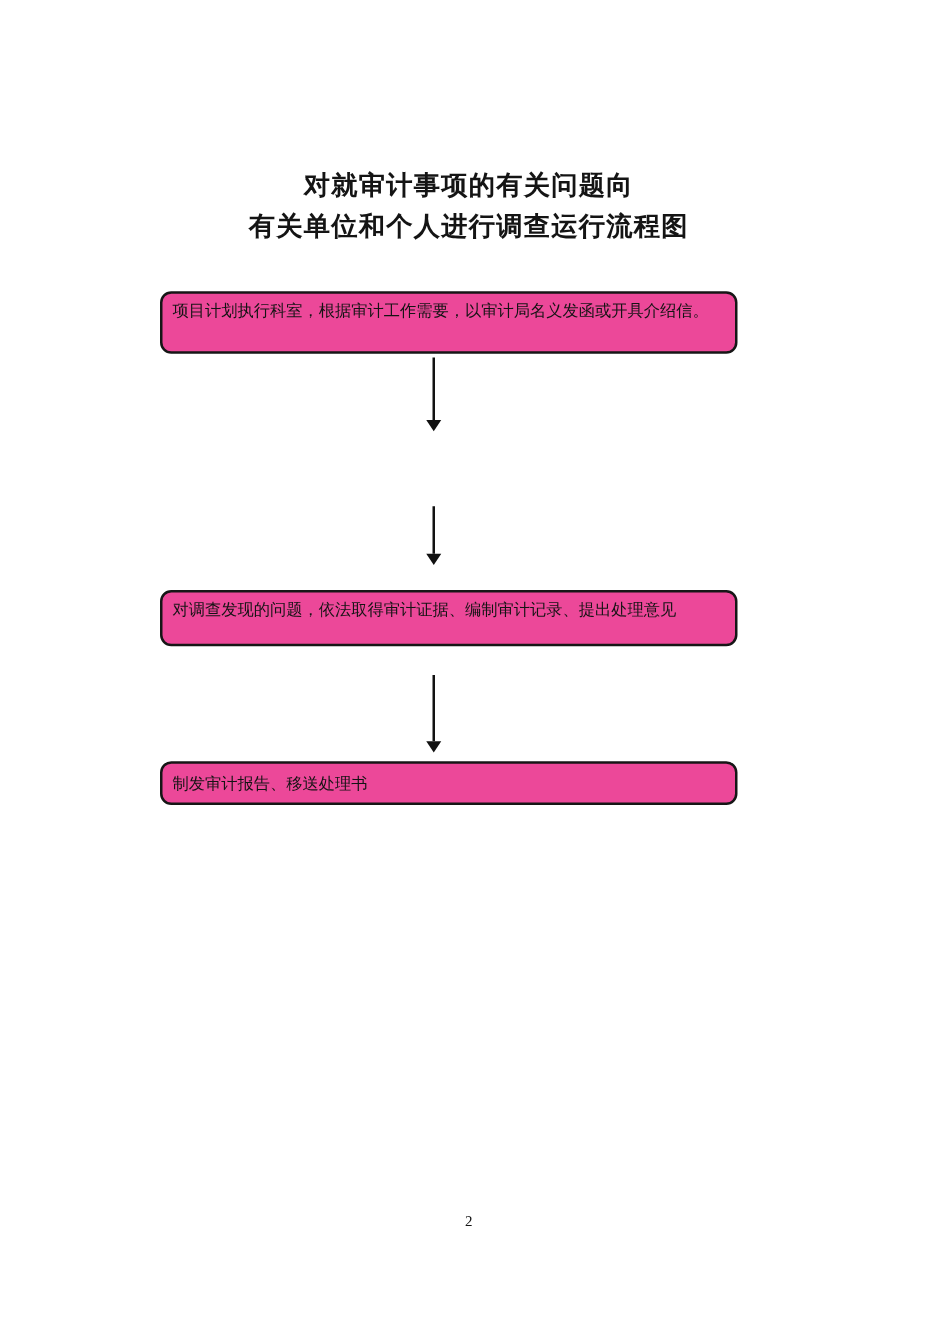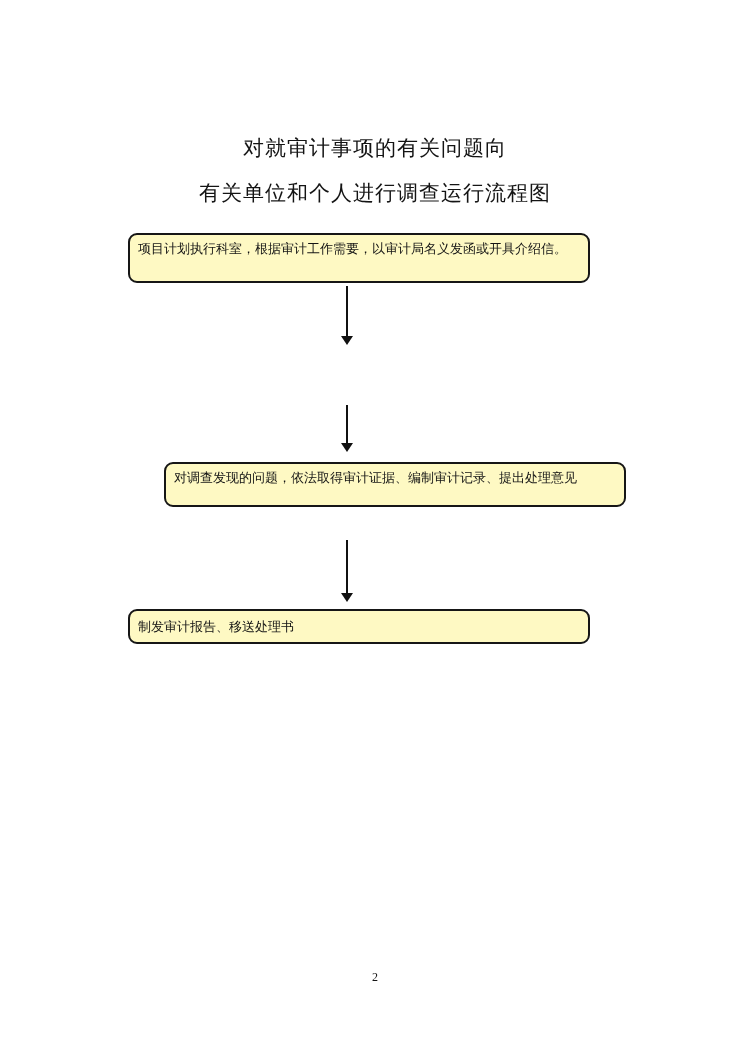--- a/index.html
+++ b/index.html
@@ -11,43 +11,43 @@
     font-family: "Liberation Serif", "DejaVu Serif", serif;
     color: #141414;
     overflow: hidden;
   }
   .title {
     position: absolute;
     left: 0;
     width: 750px;
     text-align: center;
     font-size: 21px;
-    font-weight: normal;
+    font-weight: bold;
     letter-spacing: 1px;
     white-space: nowrap;
   }
   .title-1 { top: 134px; }
-  .title-2 { top: 167px; margin-top: 12px; }
+  .title-2 { top: 167px; }
 
   .flow-box {
     position: absolute;
     left: 128px;
     width: 462px;
     box-sizing: border-box;
     border: 2px solid #161616;
     border-radius: 9px;
-    background: #fef9c3;
+    background: #ec4899;
     font-size: 13px;
     line-height: 20px;
     padding: 4px 8px;
     text-align: left;
   }
   .box-1 { top: 233px; height: 50px; }
   .box-2 { top: 353px; height: 50px; }
-  .box-3 { top: 462px; height: 45px; margin-left: 36px; }
+  .box-3 { top: 472px; height: 45px; }
   .box-4 {
     top: 609px; height: 35px;
     display: flex; align-items: center; justify-content: flex-start;
     text-align: center; padding: 0 8px;
   }
 
   .arrow { position: absolute; left: 340px; width: 14px; }
   .arrow-1 { top: 286px; height: 59px; }
   .arrow-2 { top: 405px; height: 47px; }
   .arrow-3 { top: 540px; height: 62px; }

